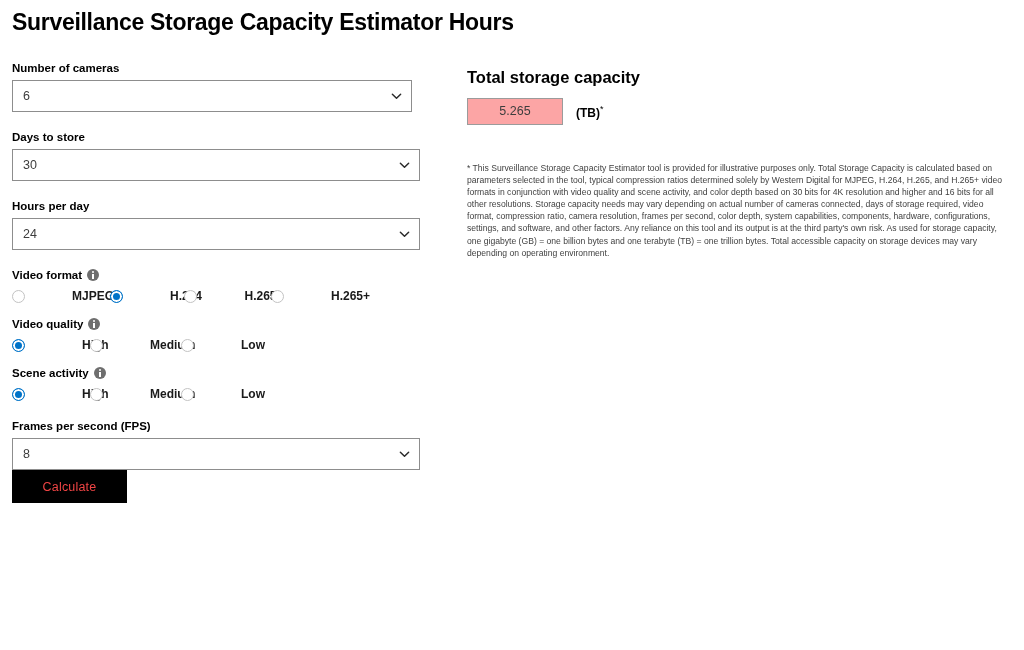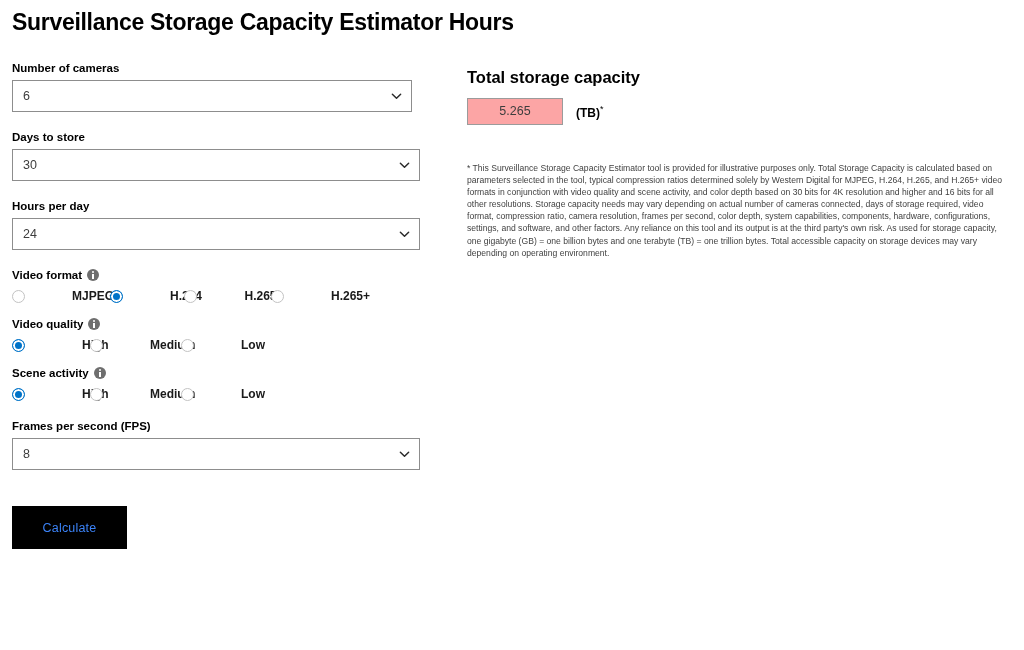--- a/index.html
+++ b/index.html
@@ -150,25 +150,24 @@
     padding-left: 38px;
   }
   
   .rg-format .radio-item:nth-child(1) { width: 98px; }
   .rg-format .radio-item:nth-child(2) { width: 80px; }
   .rg-format .radio-item:nth-child(3) { width: 81px; justify-content: center; }
   .rg-quality .radio-item:nth-child(1) { width: 78px; gap: 19px; }
   .rg-quality .radio-item:nth-child(2) { width: 91px; }
   
   .calc-btn {
-    margin-top: 36px;
     width: 115px;
-    height: 43px;
+    height: 33px;
     background: #000000;
-    color: #3b82f6;
+    color: #ef4444;
     border: none;
     font-size: 12.5px;
     font-family: "Liberation Sans", sans-serif;
     font-weight: normal;
     letter-spacing: 0.2px;
     cursor: pointer;
     display: block;
   }
   
   .result-title {

